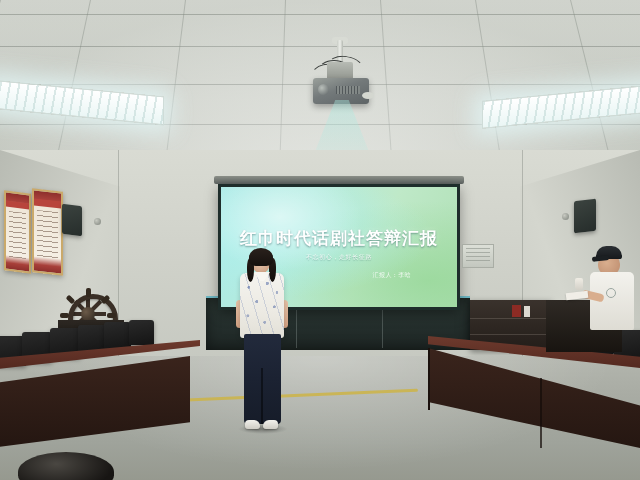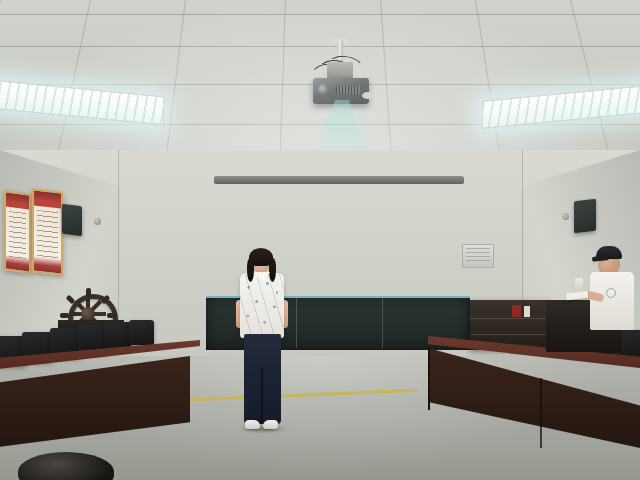--- a/index.html
+++ b/index.html
@@ -555,20 +555,28 @@
   <div class="wall-left"></div>
   <div class="wall-right"></div>
   <div class="wall-seam" style="left:118px"></div>
   <div class="wall-seam" style="left:522px"></div>
 
   <div class="board"></div>
   <div class="board-split" style="left:296px"></div>
   <div class="board-split" style="left:382px"></div>
 
   <div class="screen-roller"></div>
+  <div class="screen-frame">
+    <div class="screen">
+      <div class="screen-glow"></div>
+      <div class="slide-title">红巾时代话剧社答辩汇报</div>
+      <div class="slide-subtitle">不忘初心，走好长征路</div>
+      <div class="slide-presenter">汇报人：李晗</div>
+    </div>
+  </div>
 
   <div class="banner b1">
     <div class="bn-head"></div>
       <div class="bn-lines"></div>
   </div>
   <div class="banner b2">
     <div class="bn-head"></div>
       <div class="bn-lines"></div>
   </div>
 

